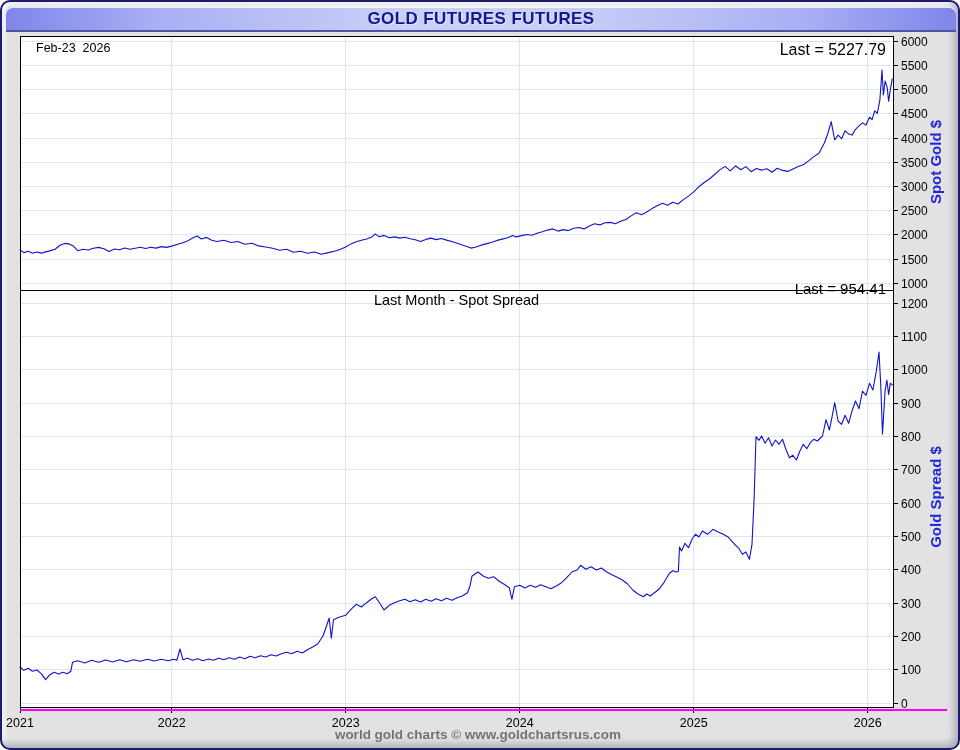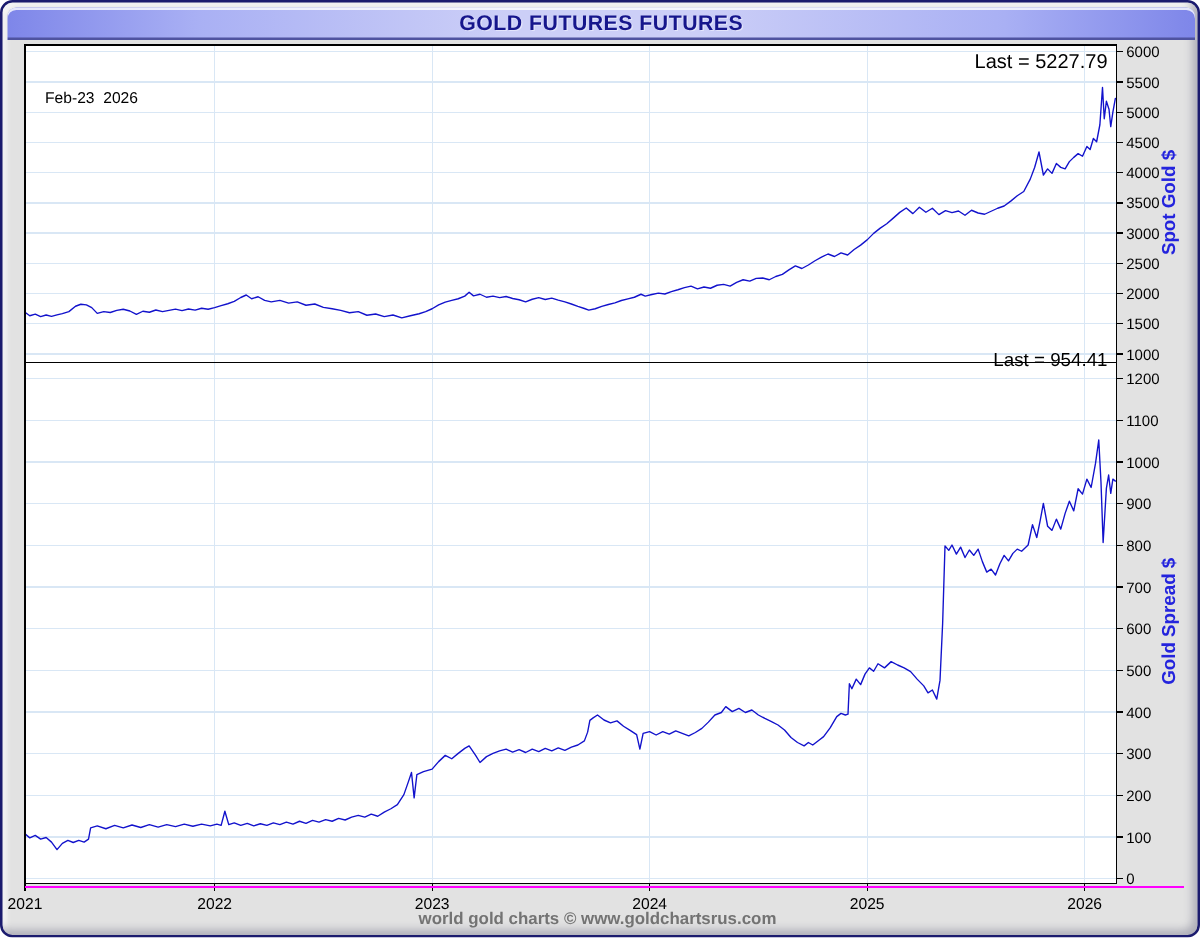--- a/index.html
+++ b/index.html
@@ -13,21 +13,21 @@
   .titlebar .title{font-size:17px;font-weight:bold;color:#16168c;letter-spacing:.4px;text-shadow:1px 1px 0 rgba(255,255,255,.45);}
   svg{position:absolute;left:0;top:0;}
   .grid{stroke:#d9e7f5;stroke-width:1;shape-rendering:crispEdges;}
   .tick{stroke:#000;stroke-width:1;shape-rendering:crispEdges;}
   .frame{stroke:#000;stroke-width:1;fill:none;shape-rendering:crispEdges;}
   .series{fill:none;stroke:#1212cc;stroke-width:1.1;stroke-linejoin:round;stroke-linecap:round;}
   .magenta{stroke:#ff00ff;stroke-width:2;shape-rendering:crispEdges;}
   svg text{font-family:"Liberation Sans","DejaVu Sans",sans-serif;font-size:12px;fill:#000;}
   svg text.xlab{font-size:12.5px;}
   .lbl{position:absolute;color:#000;white-space:pre;}
-  .date-lbl{left:36px;top:41px;font-size:12.5px;margin-top:30px;}
+  .date-lbl{left:36px;top:41px;font-size:12.5px;}
   .last1{right:74px;top:41px;font-size:16px;}
   .sub2{left:20px;top:292px;width:873px;text-align:center;font-size:14.5px;}
   .last2{right:74px;top:280px;font-size:15px;}
   .axis-title{position:absolute;width:130px;height:18px;text-align:center;font-size:15px;font-weight:bold;color:#2424dd;transform:rotate(-90deg);}
   .axis-title.t1{left:871px;top:153px;}
   .axis-title.t2{left:871px;top:488px;}
   .footer{position:absolute;left:0;top:727px;width:956px;text-align:center;font-size:13.5px;font-weight:bold;color:#737373;}
 </style>
 </head>
 <body>
@@ -132,17 +132,18 @@
       <line x1="893" y1="703" x2="898" y2="703" class="tick"></line>
       <text x="901" y="707.5">0</text>
       <polyline points="20.0,667.0 23.8,670.3 28.2,668.3 32.5,671.3 36.9,670.0 41.2,673.7 45.6,679.7 49.9,674.7 54.3,672.3 58.6,674.0 63.0,672.3 67.3,673.7 70.8,671.3 72.5,662.3 77.8,660.7 84.7,663.0 91.7,660.3 98.6,662.3 105.6,660.0 112.6,662.0 119.5,659.7 126.5,661.7 133.4,659.7 140.4,661.3 147.4,659.3 154.3,661.0 161.3,659.3 168.2,660.7 173.5,659.3 176.9,660.3 179.9,649.0 183.0,659.7 187.4,658.3 192.6,660.3 197.8,658.7 203.0,660.7 208.3,659.0 213.5,660.3 218.7,658.3 223.9,659.7 229.1,657.7 234.4,659.3 239.6,657.0 244.8,658.7 250.0,656.3 255.2,657.7 260.5,655.7 265.7,657.0 270.9,654.7 276.1,656.0 281.3,653.7 286.6,652.3 291.8,653.7 297.0,651.3 302.2,653.0 307.4,649.7 312.7,647.0 317.9,643.7 323.1,635.7 326.6,625.7 329.2,618.0 331.3,638.3 333.5,619.7 338.8,617.3 345.7,615.3 350.9,609.3 356.2,604.3 361.4,607.0 366.6,602.7 371.8,598.7 375.3,596.7 380.5,604.3 384.0,610.0 389.2,605.3 394.4,602.7 399.7,600.7 404.9,599.3 410.1,601.7 415.3,599.7 420.5,602.0 425.8,599.3 431.0,601.3 436.2,598.7 441.4,600.7 446.6,598.3 451.9,600.3 457.1,597.7 462.3,596.0 467.5,592.7 470.1,585.7 471.9,576.3 474.5,574.3 478.0,572.0 483.2,576.0 488.4,578.3 493.6,576.7 498.8,581.0 504.1,584.3 509.3,587.7 511.9,599.3 514.5,586.7 519.7,585.3 524.9,588.0 530.2,585.3 535.4,587.3 540.6,584.7 545.8,586.7 551.0,588.7 556.3,586.0 561.5,582.7 566.7,577.7 571.9,572.0 577.1,570.0 580.6,565.3 585.8,569.3 591.1,566.7 596.3,570.0 601.5,568.0 606.7,572.0 611.9,574.7 617.2,577.3 622.4,580.0 627.6,584.0 632.8,590.0 638.0,594.0 643.3,596.7 646.7,594.0 650.2,596.0 655.4,592.0 658.9,589.3 664.1,582.3 669.4,573.3 672.8,570.7 676.3,572.0 678.4,571.3 679.5,547.0 681.5,551.0 685.0,543.3 688.5,547.7 692.0,539.3 695.5,534.3 698.9,537.0 702.4,531.0 707.6,534.3 712.9,529.3 718.1,532.0 723.3,534.3 728.5,537.3 733.7,543.3 739.0,548.7 742.4,554.3 745.9,552.0 749.4,559.3 752.0,544.3 754.1,499.0 756.0,436.7 759.0,440.3 761.6,436.0 765.1,443.3 768.5,437.7 772.0,446.0 775.5,440.0 779.0,444.3 782.5,439.3 785.9,449.3 789.4,457.7 792.9,455.3 796.4,460.0 799.9,451.0 803.3,444.3 806.8,448.7 810.3,442.7 813.8,439.3 817.3,441.0 822.5,436.0 826.0,419.7 829.4,430.0 832.1,416.7 834.7,402.7 838.1,421.0 841.6,424.3 845.1,415.3 848.6,423.3 852.1,410.7 855.5,401.0 859.0,408.7 862.5,391.0 866.0,395.3 869.5,383.3 872.9,390.0 876.4,370.7 879.0,352.0 880.8,386.0 882.5,434.0 885.1,390.7 886.9,380.0 888.6,394.7 890.3,383.3 892.3,384.9" class="series"></polyline>
       <line x1="20" y1="290" x2="893" y2="290" class="frame"></line>
       <rect x="20" y="36" width="873" height="671" class="frame"></rect>
       <line x1="20" y1="709.5" x2="947" y2="709.5" class="magenta"></line>
     </svg>
 
   <div class="lbl date-lbl">Feb-23  2026</div>
   <div class="lbl last1">Last = 5227.79</div>
+  <div class="lbl sub2">Last Month - Spot Spread</div>
   <div class="lbl last2">Last = 954.41</div>
   <div class="axis-title t1">Spot Gold $</div>
   <div class="axis-title t2">Gold Spread $</div>
   <div class="footer">world gold charts © www.goldchartsrus.com</div>
 </div>
 
 </body></html>

